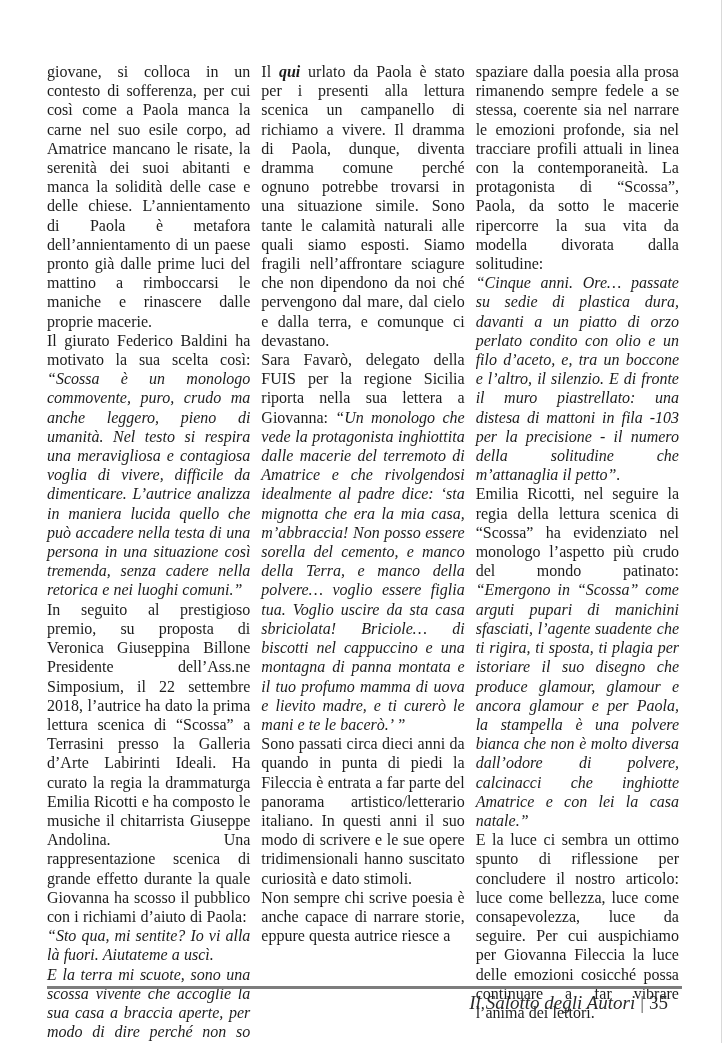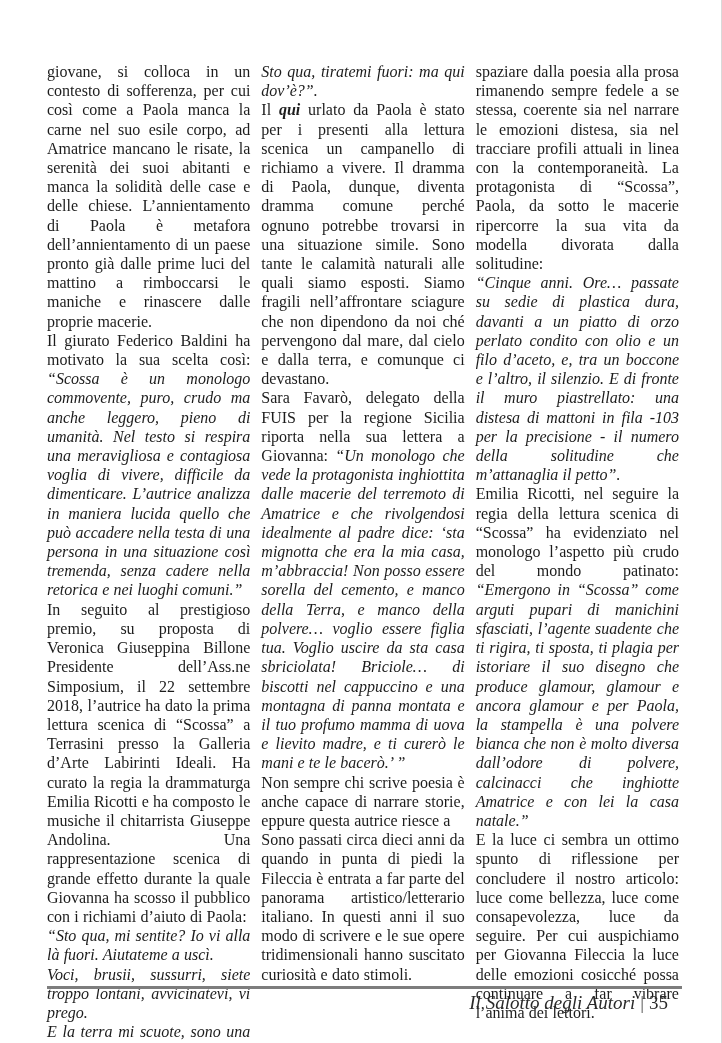--- a/index.html
+++ b/index.html
@@ -61,32 +61,30 @@
 <body>
 
 <div class="page">
 
   <main class="content">
     <div class="col">
         <p class="para"><span class="seg regular">giovane, si colloca in un contesto di sofferenza, per cui così come a Paola manca la carne nel suo esile corpo, ad Amatrice mancano le risate, la serenità dei suoi abitanti e manca la solidità delle case e delle chiese.  L’annientamento di Paola è metafora dell’annientamento di un paese pronto già dalle prime luci del mattino a rimboccarsi le maniche e rinascere dalle proprie macerie.</span></p>
         <p class="para"><span class="seg regular">Il giurato Federico Baldini ha motivato la sua scelta così: </span><span class="seg italic">“Scossa è un monologo commovente, puro, crudo ma anche leggero, pieno di umanità. Nel testo si respira una meravigliosa e contagiosa voglia di vivere, difficile da dimenticare. L’autrice analizza in maniera lucida quello che può accadere nella testa di una persona in una situazione così tremenda, senza cadere nella retorica e nei luoghi comuni.”</span></p>
         <p class="para"><span class="seg regular">In seguito al prestigioso premio, su proposta di Veronica Giuseppina Billone Presidente dell’Ass.ne Simposium, il 22 settembre 2018, l’autrice ha dato la prima lettura scenica di “Scossa” a Terrasini presso la Galleria d’Arte Labirinti Ideali. Ha curato la regia la drammaturga Emilia Ricotti e ha composto le musiche il chitarrista Giuseppe Andolina. Una rappresentazione scenica di grande effetto durante la quale Giovanna ha scosso il pubblico con i richiami d’aiuto di Paola:</span></p>
         <p class="para"><span class="seg italic">“Sto qua, mi sentite? Io vi alla là fuori.  Aiutateme a uscì.</span></p>
-        <p class="para"><span class="seg italic">Voci, brusii, sussurri, siete troppo lontani, avvicinatevi, vi prego.</span></p>
         <p class="para"><span class="seg italic">E la terra mi scuote, sono una scossa vivente che accoglie la sua casa a braccia aperte, per modo di dire perché non so manco dove stanno le mie braccia, ma sento le tue urla, bastarda terra, i tuoni sottoterra rombano e risuonano nella mia testa. Hai ragione a es-</span></p>
       </div>
     <div class="col">
-        <p class="para"><span class="seg italic">Sto qua, tiratemi fuori: ma qui dov’è?”.</span></p>
         <p class="para"><span class="seg regular">Il </span><span class="seg bold-italic">qui</span><span class="seg regular"> urlato da Paola è stato per i presenti alla lettura scenica un campanello di richiamo a vivere. Il dramma di Paola, dunque, diventa dramma comune perché ognuno potrebbe trovarsi in una situazione simile. Sono tante le calamità naturali alle quali siamo esposti. Siamo fragili nell’affrontare sciagure che non dipendono da noi ché pervengono dal mare, dal cielo e dalla terra, e comunque ci devastano.</span></p>
         <p class="para"><span class="seg regular">Sara Favarò, delegato della FUIS per la regione Sicilia riporta nella sua lettera a Giovanna: </span><span class="seg italic">“Un monologo che vede la protagonista inghiottita dalle macerie del terremoto di Amatrice e che rivolgendosi idealmente al padre dice: ‘sta mignotta che era la mia casa, m’abbraccia! Non posso essere sorella del cemento, e manco della Terra, e manco della polvere… voglio essere figlia tua. Voglio uscire da sta casa sbriciolata! Briciole… di biscotti nel cappuccino e una montagna di panna montata e il tuo profumo mamma di uova e lievito madre, e ti curerò le mani e te le bacerò.’ ”</span></p>
+        <p class="para"><span class="seg regular">Sono passati circa dieci anni da quando in punta di piedi la Fileccia è entrata a far parte del panorama artistico/letterario italiano. In questi anni il suo modo di scrivere e le sue opere tridimensionali hanno suscitato curiosità e dato stimoli.</span></p>
         <p class="para"><span class="seg regular">Non sempre chi scrive poesia è anche capace di narrare storie, eppure questa autrice riesce a</span></p>
-        <p class="para"><span class="seg regular">Sono passati circa dieci anni da quando in punta di piedi la Fileccia è entrata a far parte del panorama artistico/letterario italiano. In questi anni il suo modo di scrivere e le sue opere tridimensionali hanno suscitato curiosità e dato stimoli.</span></p>
       </div>
     <div class="col">
-        <p class="para"><span class="seg regular">spaziare dalla poesia alla prosa rimanendo sempre fedele a se stessa, coerente sia nel narrare le emozioni distesa, sia nel tracciare profili attuali in linea con la contemporaneità. La protagonista di “Scossa”, Paola, da sotto le macerie ripercorre la sua vita da modella divorata dalla solitudine:</span></p>
+        <p class="para"><span class="seg regular">spaziare dalla poesia alla prosa rimanendo sempre fedele a se stessa, coerente sia nel narrare le emozioni profonde, sia nel tracciare profili attuali in linea con la contemporaneità. La protagonista di “Scossa”, Paola, da sotto le macerie ripercorre la sua vita da modella divorata dalla solitudine:</span></p>
         <p class="para"><span class="seg italic">“Cinque anni. Ore… passate su sedie di plastica dura, davanti a un piatto di orzo perlato condito con olio e un filo d’aceto, e, tra un boccone e l’altro, il silenzio. E di fronte il muro piastrellato: una distesa di mattoni in fila -103 per la precisione - il numero della solitudine che m’attanaglia il petto”.</span></p>
         <p class="para"><span class="seg regular">Emilia Ricotti, nel seguire la regia della lettura scenica di “Scossa” ha evidenziato nel monologo l’aspetto più crudo del mondo patinato: </span><span class="seg italic">“Emergono in “Scossa” come arguti pupari di manichini sfasciati, l’agente suadente che ti rigira, ti sposta, ti plagia per istoriare il suo disegno che produce glamour, glamour e ancora glamour e per Paola, la stampella è una polvere bianca che non è molto diversa dall’odore di polvere, calcinacci che inghiotte Amatrice e con lei la casa natale.”</span></p>
         <p class="para"><span class="seg regular">E la luce ci sembra un ottimo spunto di riflessione per concludere il nostro articolo: luce come bellezza, luce come consapevolezza, luce da seguire. Per cui auspichiamo per Giovanna Fileccia la luce delle emozioni cosicché possa continuare a far vibrare l’anima dei lettori.</span></p>
       </div>
   </main>
 
   <div class="footer-rule"></div>
 
   <footer class="footer-text">
     <span class="journal">Il Salotto degli Autori</span><span class="sep">|</span><span class="pagenum">35</span>

